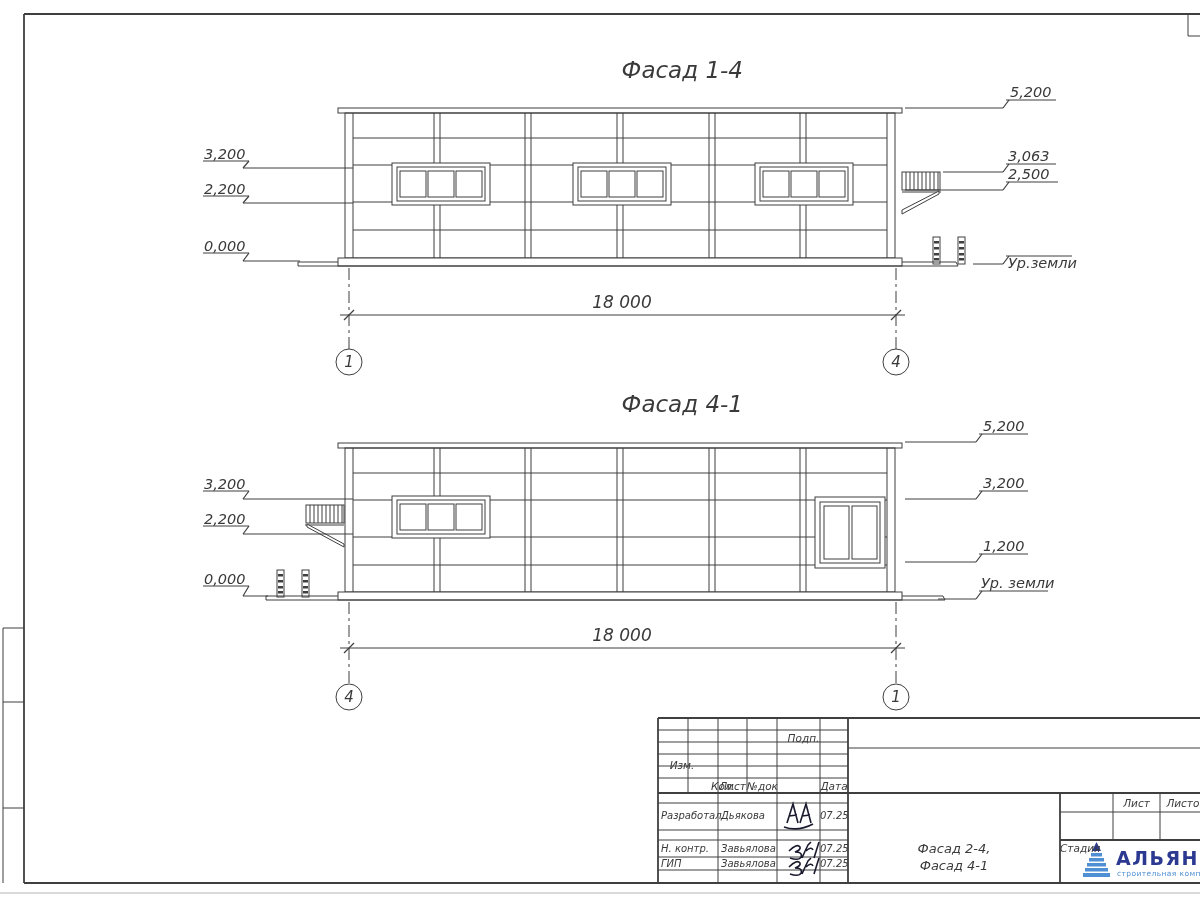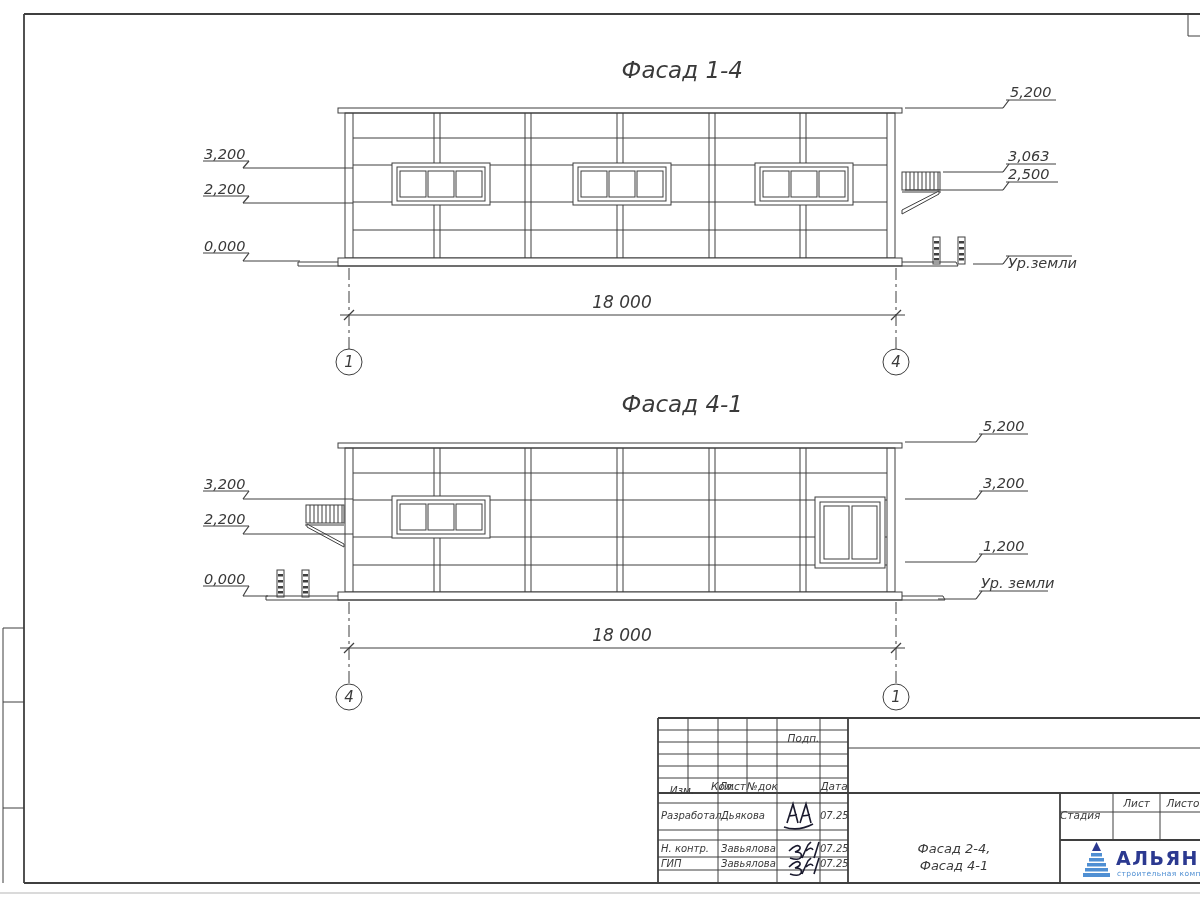--- a/index.html
+++ b/index.html
@@ -312,21 +312,21 @@
   <div class="t cad elev" style="left:983px;top:418px">5,200</div>
   <div class="t cad elev" style="left:983px;top:475px">3,200</div>
   <div class="t cad elev" style="left:983px;top:538px">1,200</div>
   <div class="t cad elev" style="left:981px;top:575px">Ур. земли</div>
   <div class="t cad dim" style="left:552px;top:625px">18 000</div>
   <div class="t cad axis" style="left:336px;top:688px">4</div>
   <div class="t cad axis" style="left:883px;top:688px">1</div>
 </div>
 
 <div>
-  <div class="t cad tbh cc" style="left:658px;top:784px;width:48px">Изм.</div>
+  <div class="t cad tbh cc" style="left:658px;top:759px;width:48px">Изм.</div>
   <div class="t cad tbh cc" style="left:708px;top:780px;width:30px">Кол.</div>
   <div class="t cad tbh cc" style="left:718px;top:780px;width:29px">Лист</div>
   <div class="t cad tbh cc" style="left:747px;top:780px;width:30px">№док</div>
   <div class="t cad tbh cc" style="left:777px;top:732px;width:53px">Подп.</div>
   <div class="t cad tbh cc" style="left:820px;top:780px;width:28px">Дата</div>
 
   <div class="t cad tb" style="left:661px;top:810px">Разработал</div>
   <div class="t cad tb" style="left:721px;top:810px">Дьякова</div>
   <div class="t cad tb cc" style="left:820px;top:810px;width:28px">07.25</div>
 
@@ -336,19 +336,19 @@
 
   <div class="t cad tb" style="left:661px;top:858px">ГИП</div>
   <div class="t cad tb" style="left:721px;top:858px">Завьялова</div>
   <div class="t cad tb cc" style="left:820px;top:858px;width:28px">07.25</div>
 
   <div class="t cad doctitle" style="left:854px;top:840px">
     <div>Фасад 2-4,</div>
     <div>Фасад 4-1</div>
   </div>
 
-  <div class="t cad tbh cc" style="left:1060px;top:809px;width:40px">Стадия</div>
+  <div class="t cad tbh cc" style="left:1060px;top:842px;width:40px">Стадия</div>
   <div class="t cad tbh cc" style="left:1113px;top:797px;width:47px">Лист</div>
   <div class="t cad tbh cc" style="left:1160px;top:797px;width:52px">Листов</div>
 
   <div class="t logoName" style="left:1116px;top:847px">АЛЬЯНС</div>
   <div class="t logoSub" style="left:1117px;top:869px">строительная компания</div>
 </div>
 
 </body></html>

